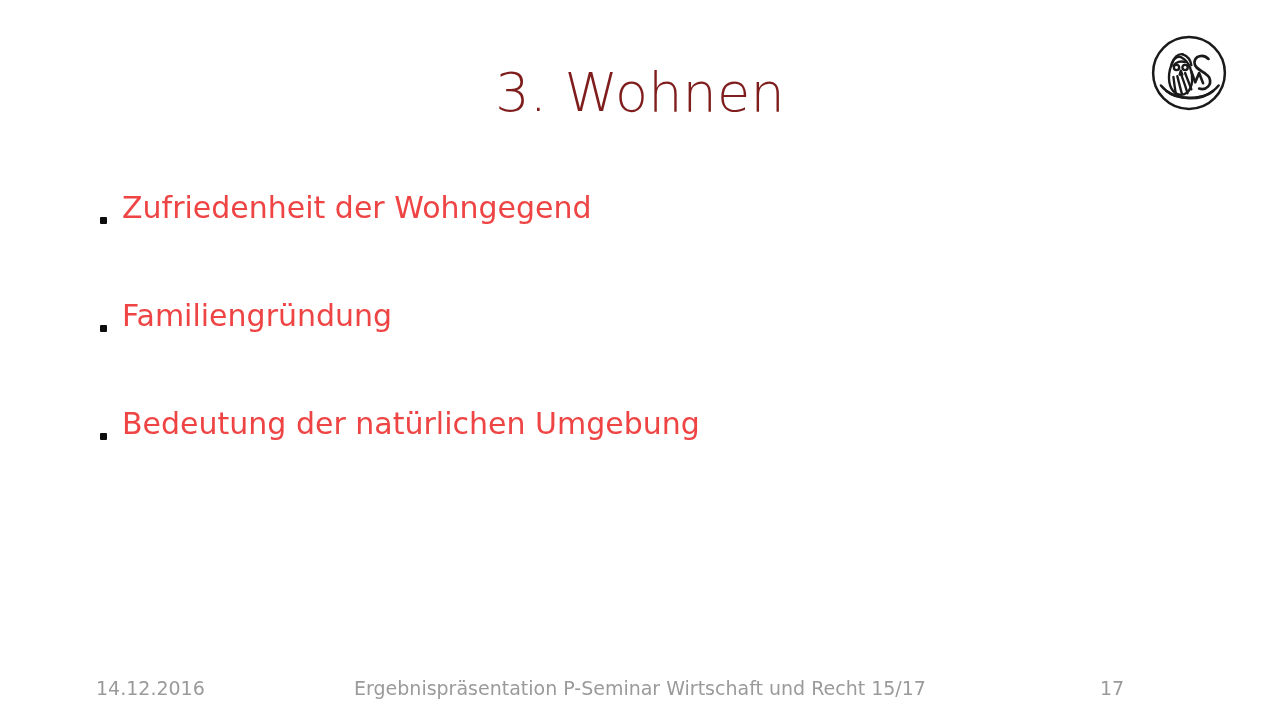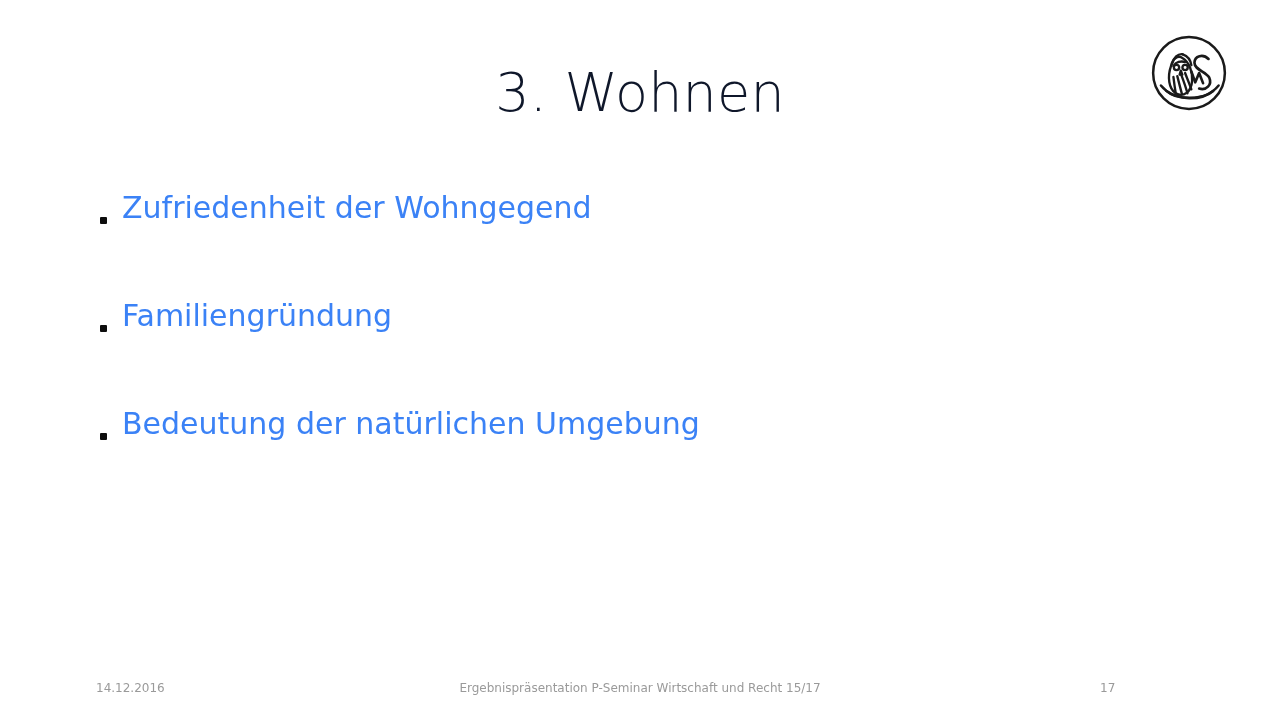--- a/index.html
+++ b/index.html
@@ -34,21 +34,21 @@
   .title {
     position: absolute;
     left: 0;
     top: 66px;
     width: 1280px;
     text-align: center;
     font-family: "DejaVu Sans", sans-serif;
     font-size: 54px;
     font-weight: 300;
     line-height: 1;
-    color: #0f172a;
+    color: #7f1d1d;
     letter-spacing: 0.2px;
   }
 
   
   .body-list {
     position: absolute;
     left: 96px;
     top: 186px;
     width: 1090px;
   }
@@ -66,33 +66,33 @@
     border-radius: 1px;
   }
   .bullet-text {
     position: absolute;
     left: 26px;
     top: 0;
     font-family: "DejaVu Sans", sans-serif;
     font-size: 30px;
     font-weight: 400;
     line-height: 44px;
-    color: #3b82f6;
+    color: #ef4444;
     white-space: nowrap;
   }
 
   
   .footer {
     position: absolute;
     left: 0;
     top: 675px;
     width: 1280px;
     height: 26px;
     font-family: "DejaVu Sans", sans-serif;
-    font-size: 12px;
+    font-size: 19px;
     color: #9a9a9a;
     line-height: 26px;
   }
   .footer-date {
     position: absolute;
     left: 96px;
     top: 0;
     white-space: nowrap;
   }
   .footer-center {

